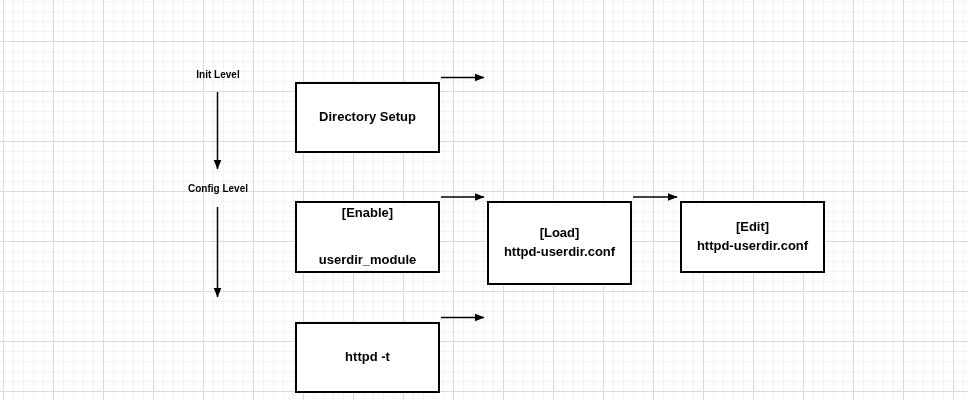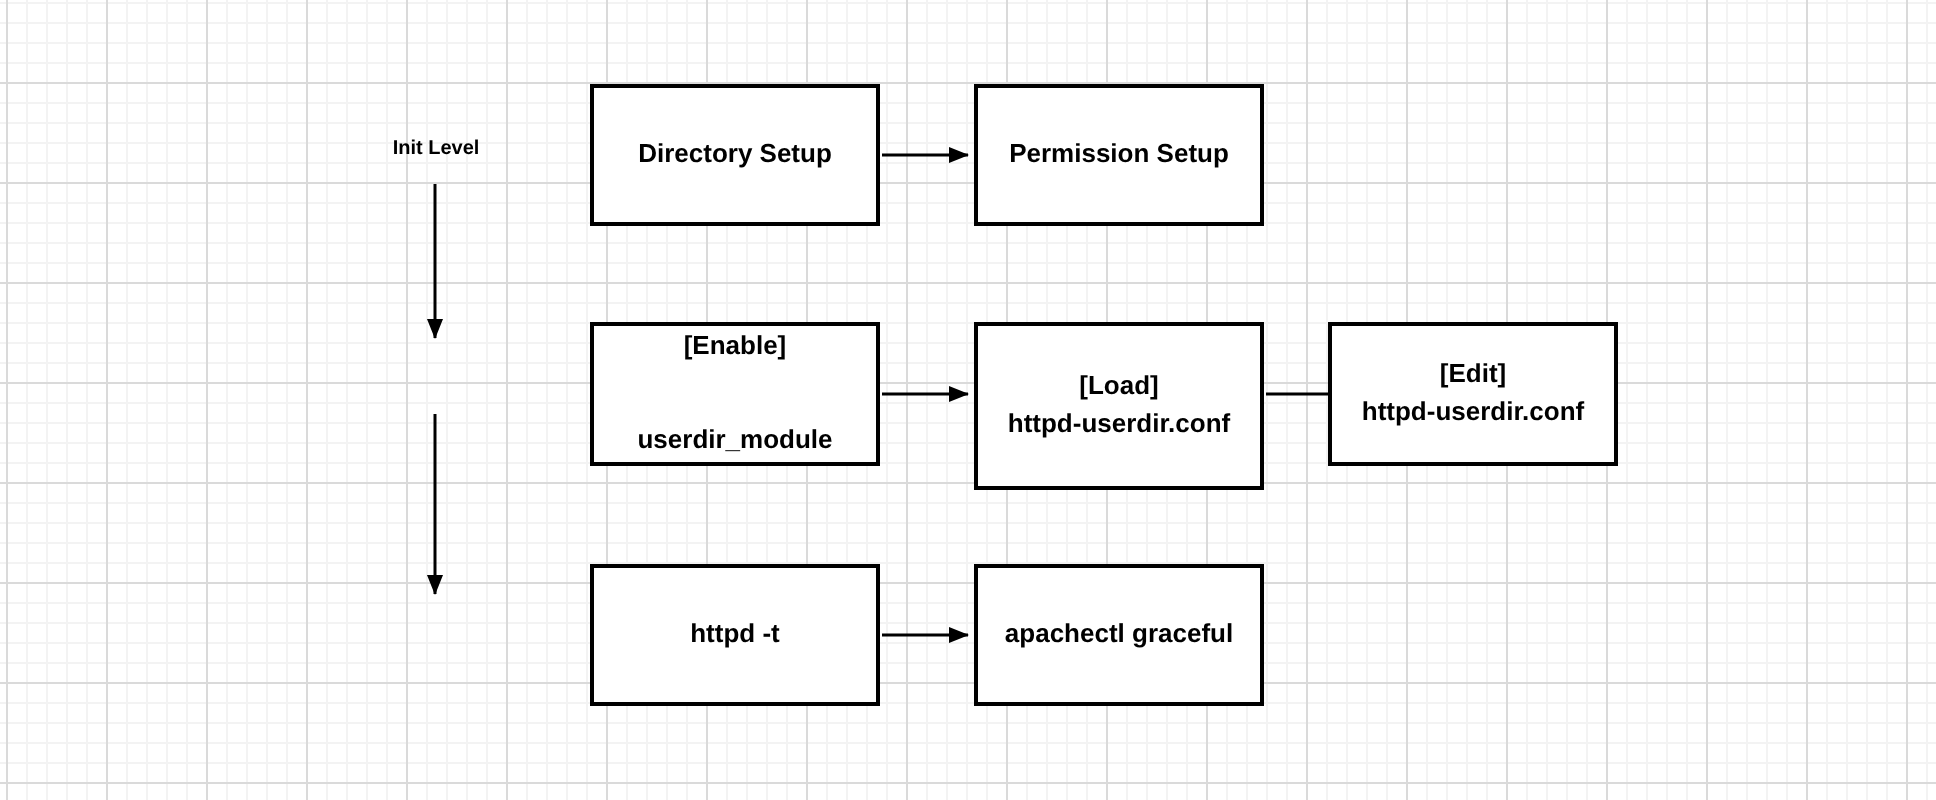--- a/index.html
+++ b/index.html
@@ -46,36 +46,37 @@
     color: var(--text);
     font-size: 13px;
     font-weight: bold;
     line-height: 1.45;
     display: flex;
     flex-direction: column;
     align-items: center;
     justify-content: center;
     text-align: center;
     white-space: nowrap;
+    margin-top: 40px;
   }
   .level-label {
     position: absolute;
     width: 140px;
     color: var(--text);
     font-size: 10px;
     font-weight: bold;
     text-align: center;
     white-space: nowrap;
   }
   
   #node-directory-setup   { left: 295px; top: 42px;  width: 145px; height: 71px; }
   #node-permission-setup  { left: 487px; top: 42px;  width: 145px; height: 71px; }
   #node-enable-module     { left: 295px; top: 161px; width: 145px; height: 72px; gap: 28px; }
   #node-load-conf         { left: 487px; top: 161px; width: 145px; height: 84px; }
-  #node-edit-conf         { left: 664px; top: 161px; width: 145px; height: 72px; }
+  #node-edit-conf         { left: 680px; top: 161px; width: 145px; height: 72px; }
   #node-httpd-t           { left: 295px; top: 282px; width: 145px; height: 71px; }
   #node-apachectl         { left: 487px; top: 282px; width: 145px; height: 71px; }
   #label-init   { left: 148px; top: 69px;  }
   #label-config { left: 148px; top: 183px; }
   #label-deploy { left: 148px; top: 310px; }
 </style>
 </head>
 <body>
 
 <div class="canvas">
@@ -90,41 +91,36 @@
     <line x1="217.5" y1="92" x2="217.5" y2="169" stroke="#000000" stroke-width="1.5" marker-end="url(#arrowhead)"></line>
     <line x1="217.5" y1="207" x2="217.5" y2="297" stroke="#000000" stroke-width="1.5" marker-end="url(#arrowhead)"></line>
 
     <line x1="441" y1="77.5" x2="484" y2="77.5" stroke="#000000" stroke-width="1.5" marker-end="url(#arrowhead)"></line>
     <line x1="441" y1="197" x2="484" y2="197" stroke="#000000" stroke-width="1.5" marker-end="url(#arrowhead)"></line>
     <line x1="633" y1="197" x2="677" y2="197" stroke="#000000" stroke-width="1.5" marker-end="url(#arrowhead)"></line>
     <line x1="441" y1="317.5" x2="484" y2="317.5" stroke="#000000" stroke-width="1.5" marker-end="url(#arrowhead)"></line>
   </svg>
 
   <div class="level-label" id="label-init">Init Level</div>
+  <div class="level-label" id="label-config">Config Level</div>
 
   <div class="node" id="node-directory-setup">
     <span>Directory Setup</span>
-  </div>
-  <div class="node" id="node-permission-setup">
-    <span>Permission Setup</span>
   </div>
 
   <div class="node" id="node-enable-module">
     <span>[Enable]</span>
     <span>userdir_module</span>
   </div>
   <div class="node" id="node-load-conf">
     <span>[Load]</span>
     <span>httpd-userdir.conf</span>
   </div>
   <div class="node" id="node-edit-conf">
     <span>[Edit]</span>
     <span>httpd-userdir.conf</span>
   </div>
 
   <div class="node" id="node-httpd-t">
     <span>httpd -t</span>
   </div>
-  <div class="node" id="node-apachectl">
-    <span>apachectl graceful</span>
-  </div>
 
 </div>
 
 </body></html>

